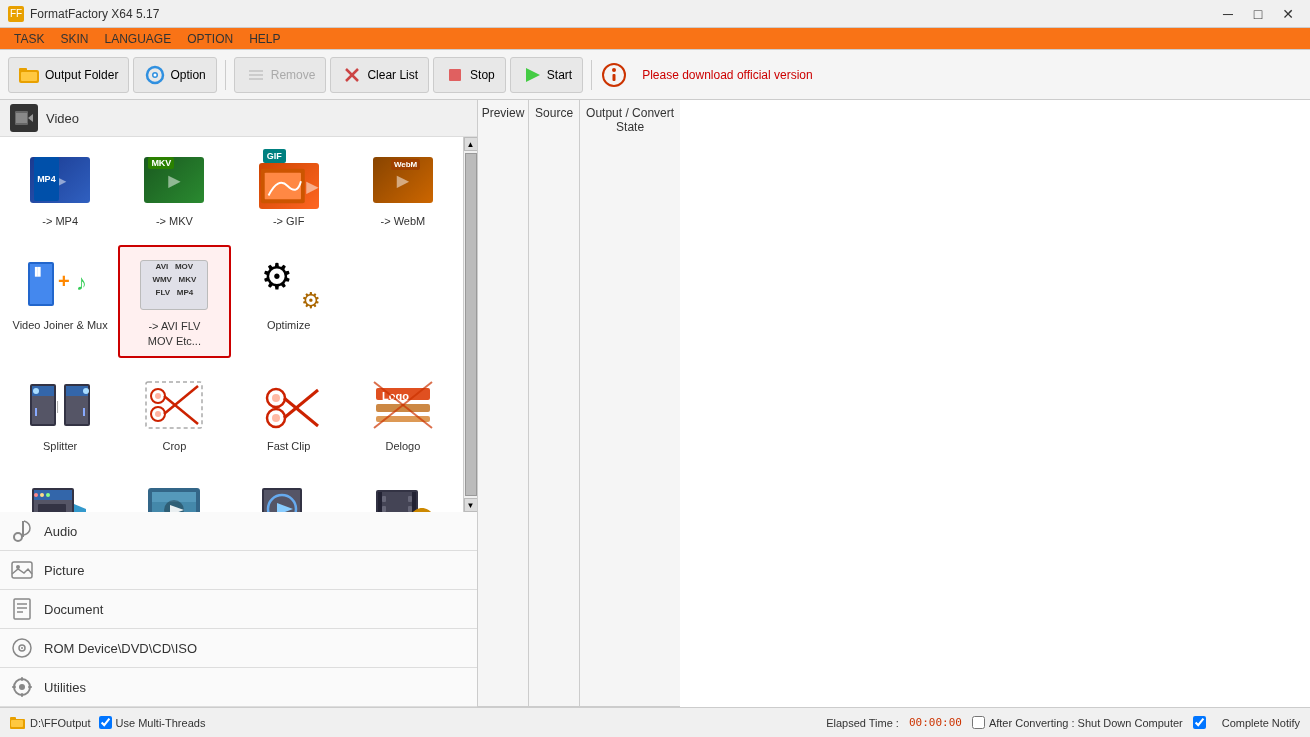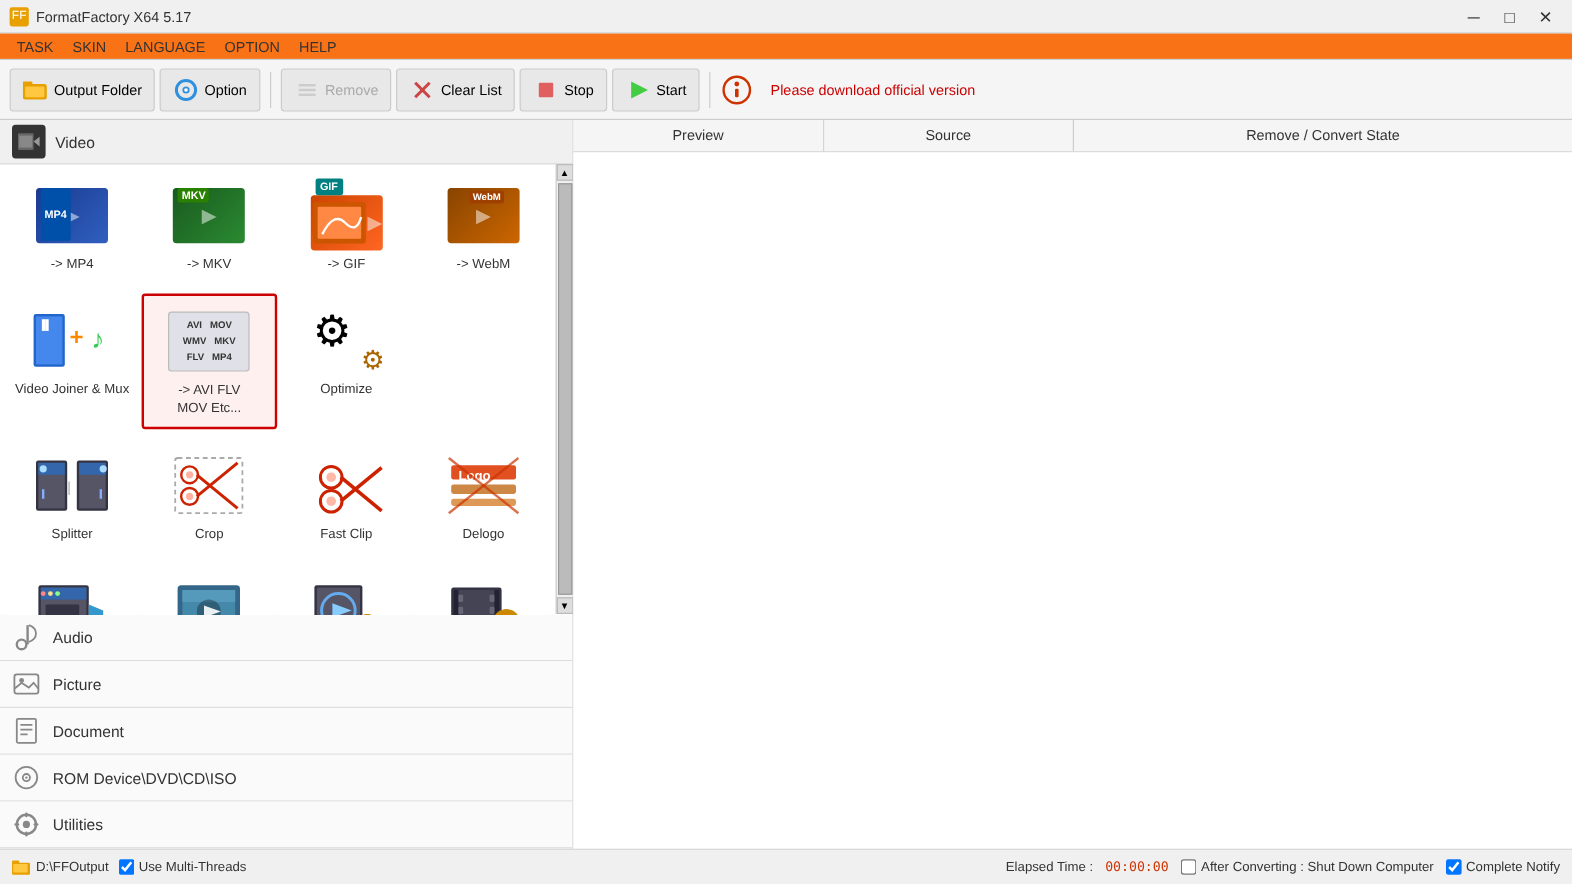--- a/index.html
+++ b/index.html
@@ -144,21 +144,20 @@
       overflow-y: auto;
       flex: 1;
       position: relative;
     }
     
     
     .content-area {
       flex: 1;
       background: white;
       display: flex;
-      flex-direction: column;
     }
     
     .content-header {
       display: flex;
       border-bottom: 1px solid #ccc;
     }
     .content-col {
       flex: 1;
       text-align: center;
       padding: 6px 0;
@@ -377,21 +376,21 @@
                 <text x="6" y="16" font-size="8" fill="white">▐▌</text>
                 <text x="32" y="30" font-size="20" fill="#ff8800" font-weight="bold">+</text>
                 <text x="50" y="32" font-size="22" fill="#33cc55">♪</text>
               </svg>
             </div>
             <span class="grid-item-label">Video Joiner &amp; Mux</span>
           </div>
 
           <div class="grid-item selected">
             <div class="grid-item-img">
-              <div style="width:68px;height:50px;background:#e0e0e8;border-radius:3px;display:flex;align-items:center;justify-content:center;border:1px solid #bbb;">
+              <div style="width:68px;height:50px;background:#e0e0e8;border-radius:3px;display:flex;align-items:flex-start;justify-content:center;border:1px solid #bbb;">
                 <div style="font-size:8px;color:#333;text-align:center;line-height:1.6;font-weight:bold;">
                   AVI &nbsp; MOV<br>WMV &nbsp; MKV<br>FLV &nbsp; MP4
                 </div>
               </div>
             </div>
             <span class="grid-item-label" style="white-space:pre-line;text-align:center;">-&gt; AVI FLV<br>MOV Etc...</span>
           </div>
 
           <div class="grid-item">
             <div class="grid-item-img" style="position:relative;">
@@ -616,21 +615,21 @@
       </div>
       <span class="sidebar-section-label">Utilities</span>
     </div>
 
   </div>
 
   <div class="content-area">
     <div class="content-header">
       <div class="content-col">Preview</div>
       <div class="content-col">Source</div>
-      <div class="content-col">Remove / Convert State</div>
+      <div class="content-col">Output / Convert State</div>
     </div>
     <div class="content-body"></div>
   </div>
 
 </div>
 
 <div class="status-bar">
   <div class="status-folder">
     <svg width="16" height="14" viewBox="0 0 16 14">
       <rect x="0" y="3" width="15" height="10" rx="1" fill="#e8a000"></rect>
@@ -643,18 +642,18 @@
     <input type="checkbox" checked="" style="">
     <span>Use Multi-Threads</span>
   </div>
   <div class="status-right">
     <span>Elapsed Time :</span>
     <span style="font-family:monospace;color:#cc3300;">00:00:00</span>
     <div style="display:flex;align-items:center;gap:4px;">
       <input type="checkbox" style="">
       <span>After Converting : Shut Down Computer</span>
     </div>
-    <div style="display:flex;align-items:center;gap:4px;">
+    <div style="display:flex;align-items:center;gap:16px;">
       <input type="checkbox" checked="" style="">
       <span>Complete Notify</span>
     </div>
   </div>
 </div>
 
 </body></html>

